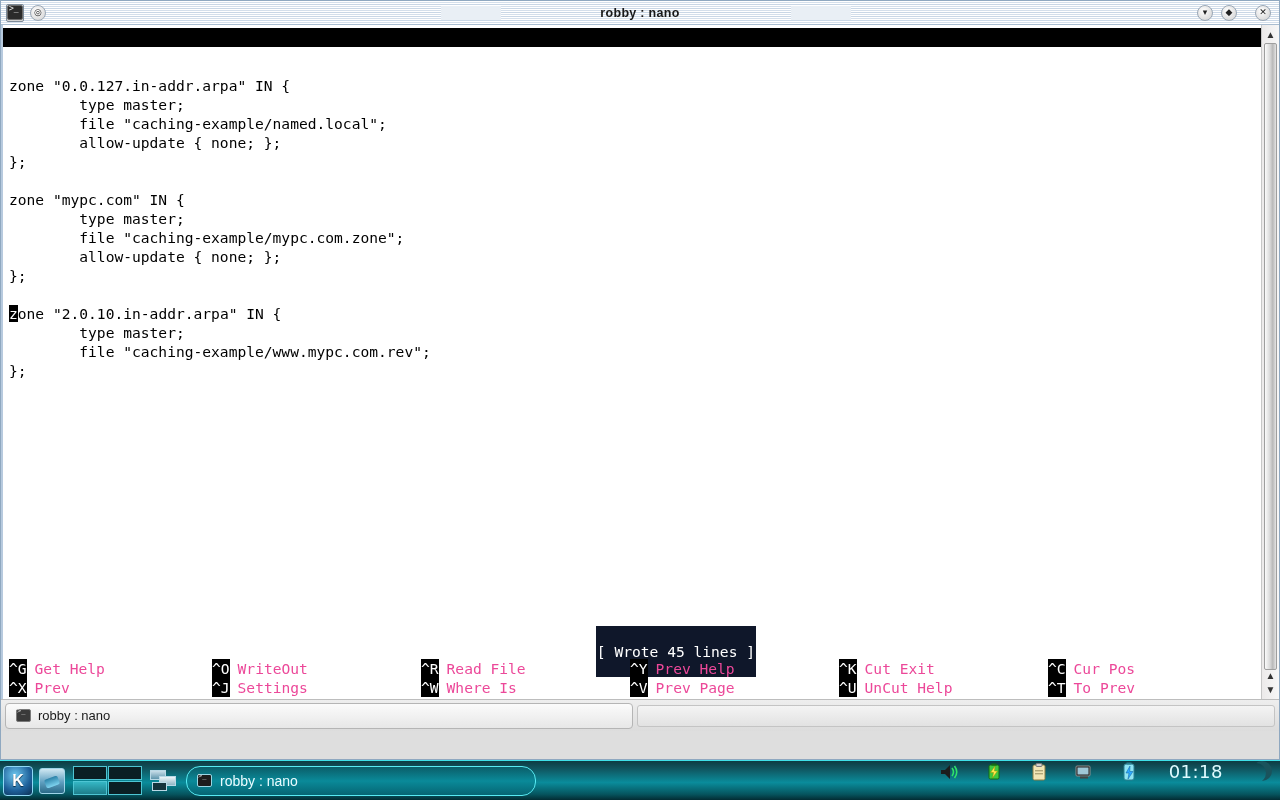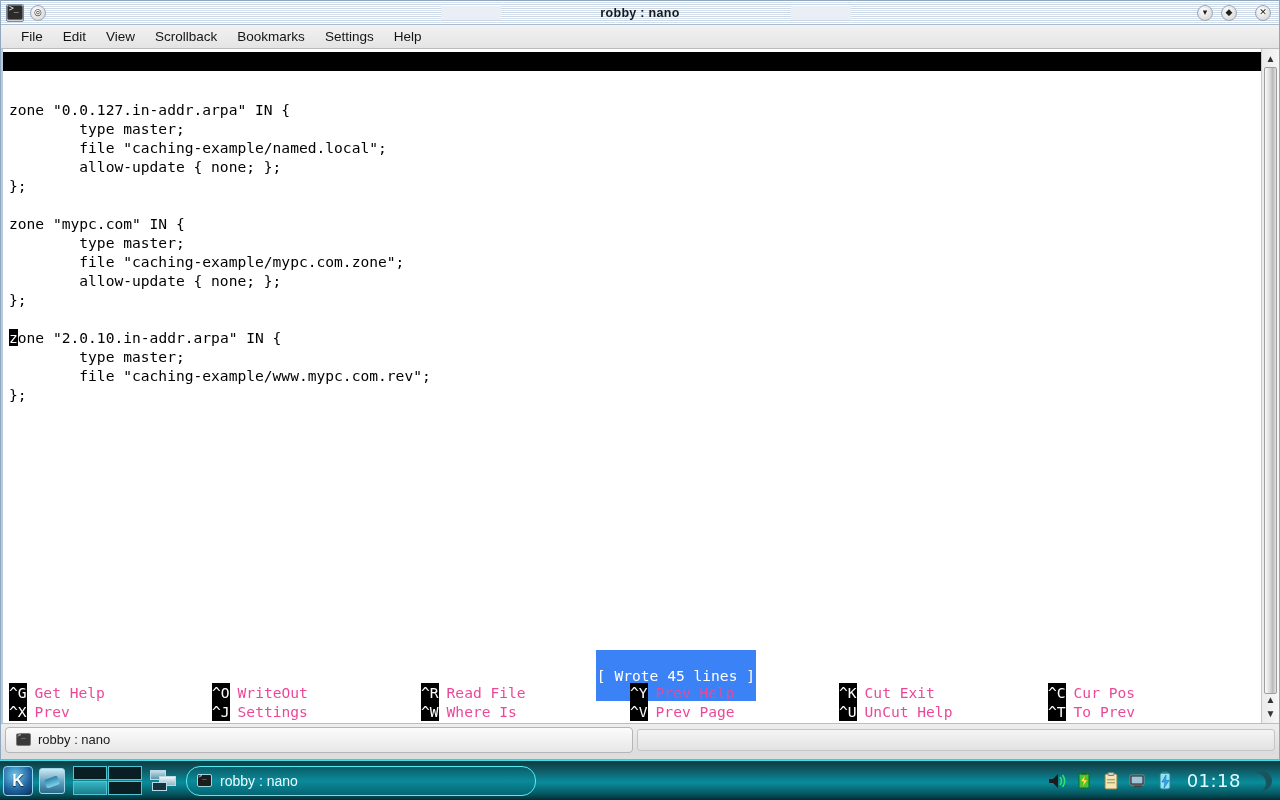--- a/index.html
+++ b/index.html
@@ -162,21 +162,21 @@
     left: 0; right: 0;
     bottom: 57px;
     height: 19px;
     text-align: center;
     font-family: "DejaVu Sans Mono", "Liberation Mono", monospace;
     font-size: 14.6px;
     line-height: 19px;
     white-space: pre;
   }
   #nano-status span {
-    background: #3b82f6;
+    background: #0f172a;
     color: #fff;
     padding: 17px 1px;
   }
   #shortcut-bar {
     position: absolute;
     left: 0; right: 0;
     bottom: 0;
     height: 40px;
     font-family: "DejaVu Sans Mono", "Liberation Mono", monospace;
     font-size: 14.6px;
@@ -352,22 +352,22 @@
     font-size: 14px;
     box-sizing: border-box;
     overflow: hidden;
     white-space: nowrap;
   }
   #task-btn .ktab-ico { background:#1d1d1d; border-color:#9ad7e4; }
 
   #systray {
     margin-left: auto;
     display: flex;
-    align-items: center;
-    gap: 5px;
+    align-items: flex-start;
+    gap: 23px;
     padding-right: 8px;
     height: 40px;
   }
   .tray-ico { width: 22px; height: 22px; display: flex; align-items: center; justify-content: center; }
   #clock {
     color: #dffbff;
     font-size: 18px;
     font-family: "DejaVu Sans", sans-serif;
     letter-spacing: .5px;
     padding: 0 6px;
@@ -396,29 +396,20 @@
       <div class="title-pad" style="left:440px"></div>
       <div class="title-pad" style="left:790px"></div>
       <div id="window-title">robby : nano</div>
       <div class="tb-right">
         <div class="tb-round-btn">▾</div>
         <div class="tb-round-btn">◆</div>
         <div class="tb-round-btn" style="margin-left:10px;">✕</div>
       </div>
     </div>
 
-    <div id="menubar">
-      <div class="menu-item">File</div>
-      <div class="menu-item">Edit</div>
-      <div class="menu-item">View</div>
-      <div class="menu-item">Scrollback</div>
-      <div class="menu-item">Bookmarks</div>
-      <div class="menu-item">Settings</div>
-      <div class="menu-item">Help</div>
-    </div>
 
     <div id="term-area">
       <div id="term">
 
         <div class="nano-bar" id="nano-header">
           <span class="hdr-ver">GNU nano 2.0.9</span>
           <span class="hdr-file">File: /etc/named.conf</span>
         </div>
 
         <div id="term-body">

